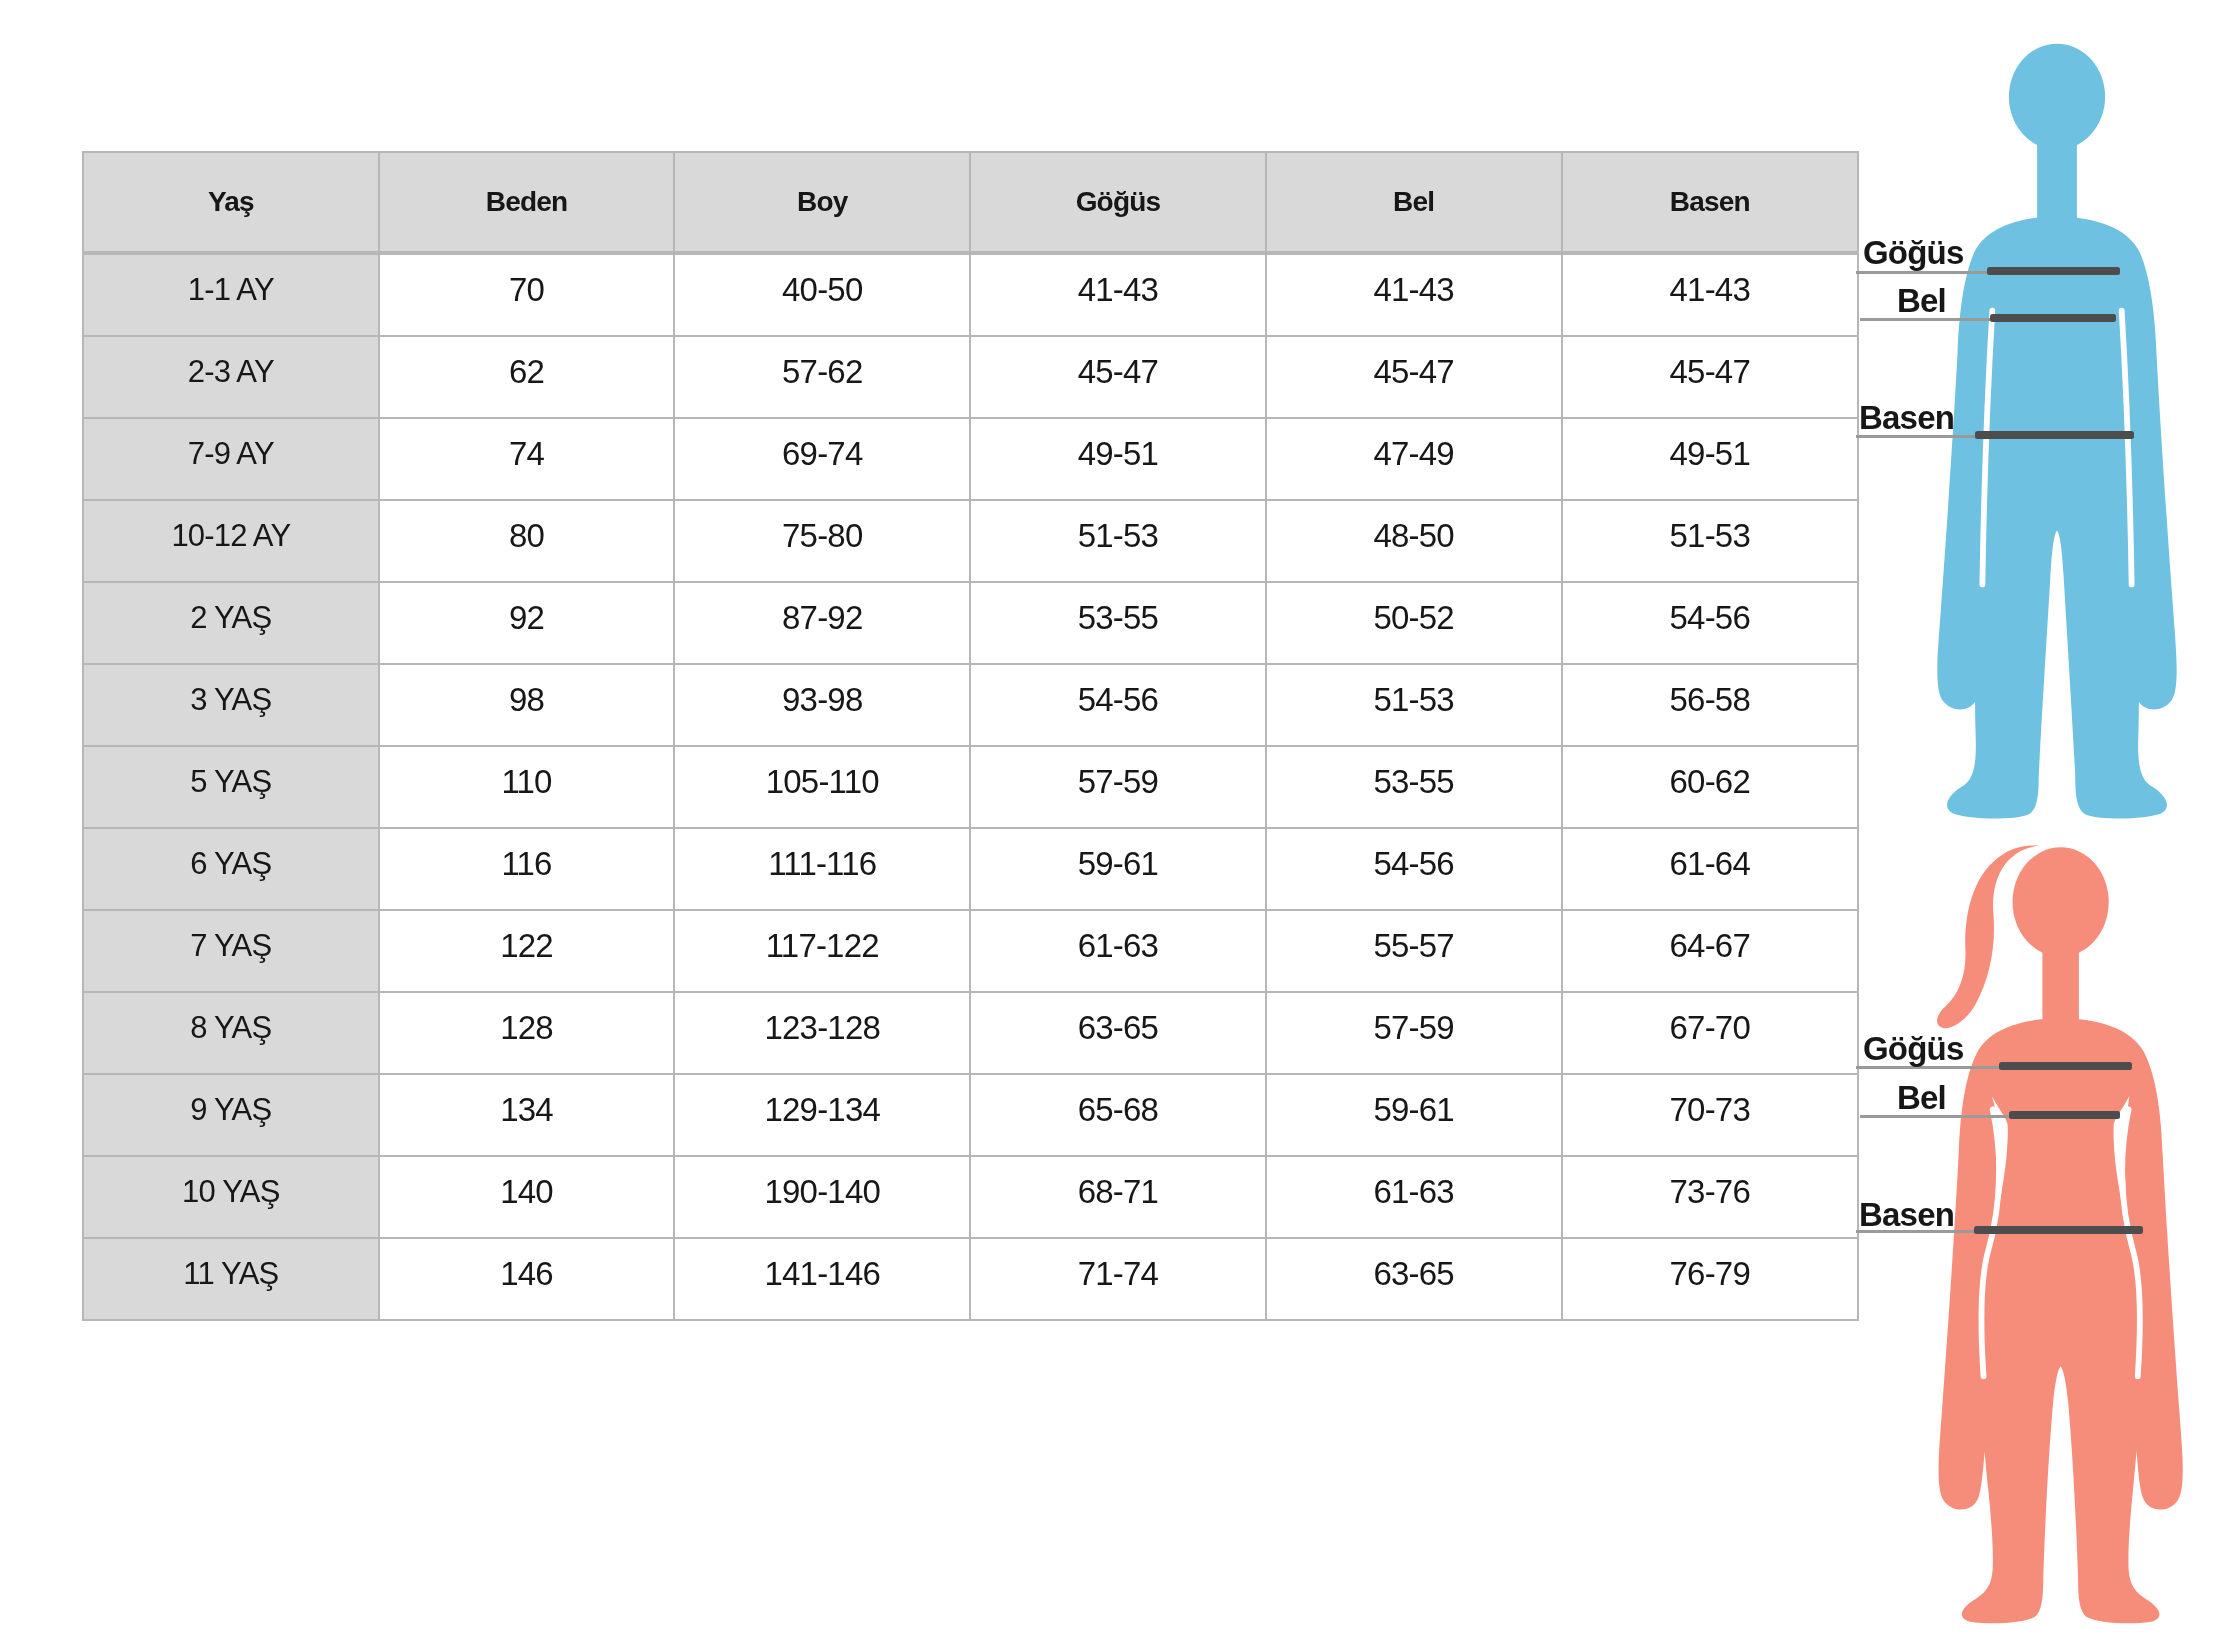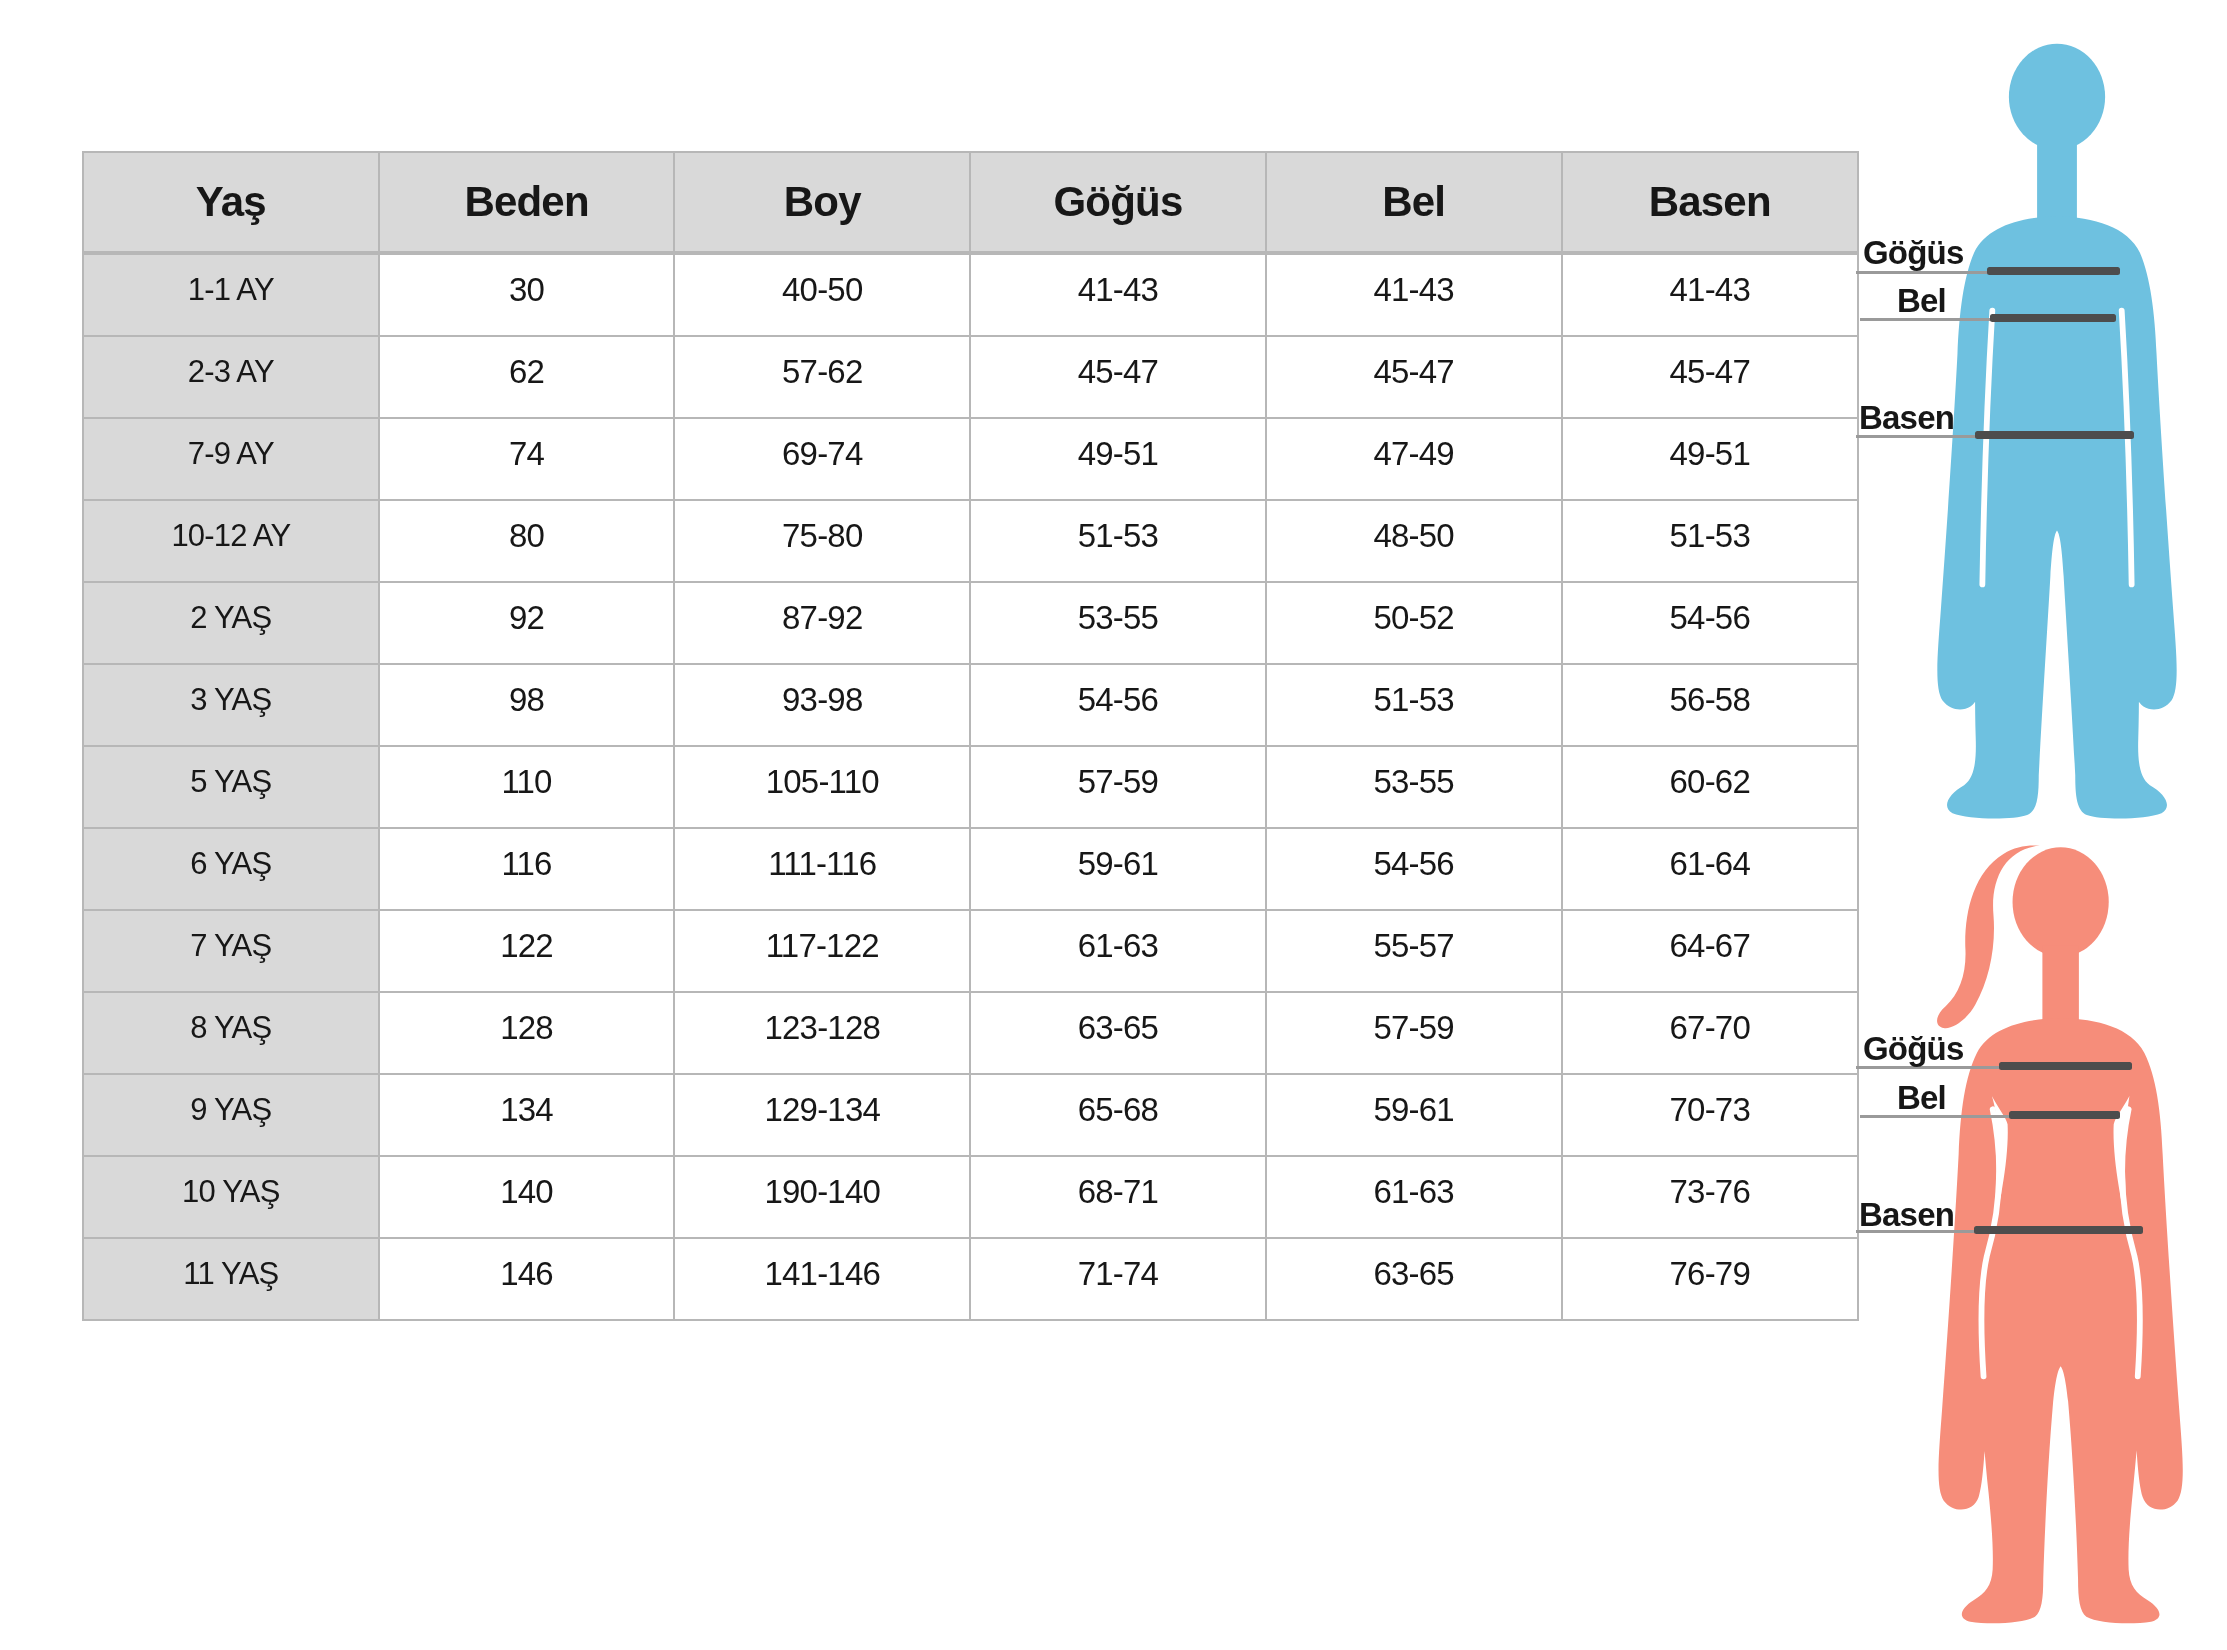--- a/index.html
+++ b/index.html
@@ -13,21 +13,21 @@
     border-collapse:collapse;table-layout:fixed;
   }
   .size-table th,.size-table td{
     border:2.5px solid var(--border,#b7b7b7);
     text-align:center;vertical-align:middle;
     color:var(--text,#171717);
     overflow:hidden;white-space:nowrap;
   }
   .size-table th{
     height:96px;background:var(--header-bg,#d9d9d9);
-    font-size:42px;font-weight:bold;letter-spacing:-0.8px;
+    font-size:28px;font-weight:bold;letter-spacing:-0.8px;
     border-bottom-width:4.1px;
     margin-top:40px;
   }
   .size-table td{
     height:70px;background:var(--cell-bg,#ffffff);
     font-size:33px;font-weight:500;letter-spacing:-0.8px;
     padding:0 0 10px 0;
   }
   .size-table td.age-col{
     background:var(--age-col-bg,#d9d9d9);
@@ -66,21 +66,21 @@
         <th>Beden</th>
         <th>Boy</th>
         <th>Göğüs</th>
         <th>Bel</th>
         <th>Basen</th>
       </tr>
     </thead>
     <tbody>
         <tr>
           <td class="age-col">1-1 AY</td>
-          <td>30</td>
+          <td>70</td>
           <td>40-50</td>
           <td>41-43</td>
           <td>41-43</td>
           <td>41-43</td>
         </tr>
         <tr>
           <td class="age-col">2-3 AY</td>
           <td>62</td>
           <td>57-62</td>
           <td>45-47</td>

